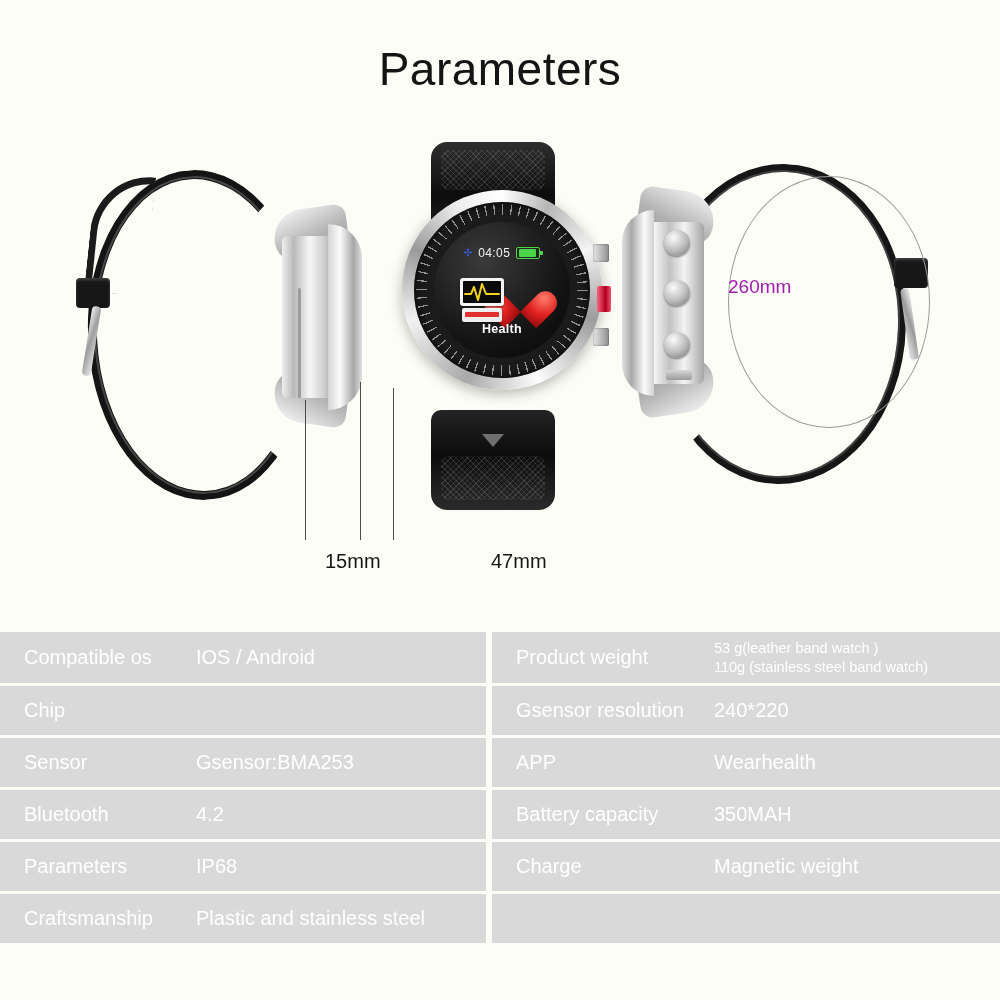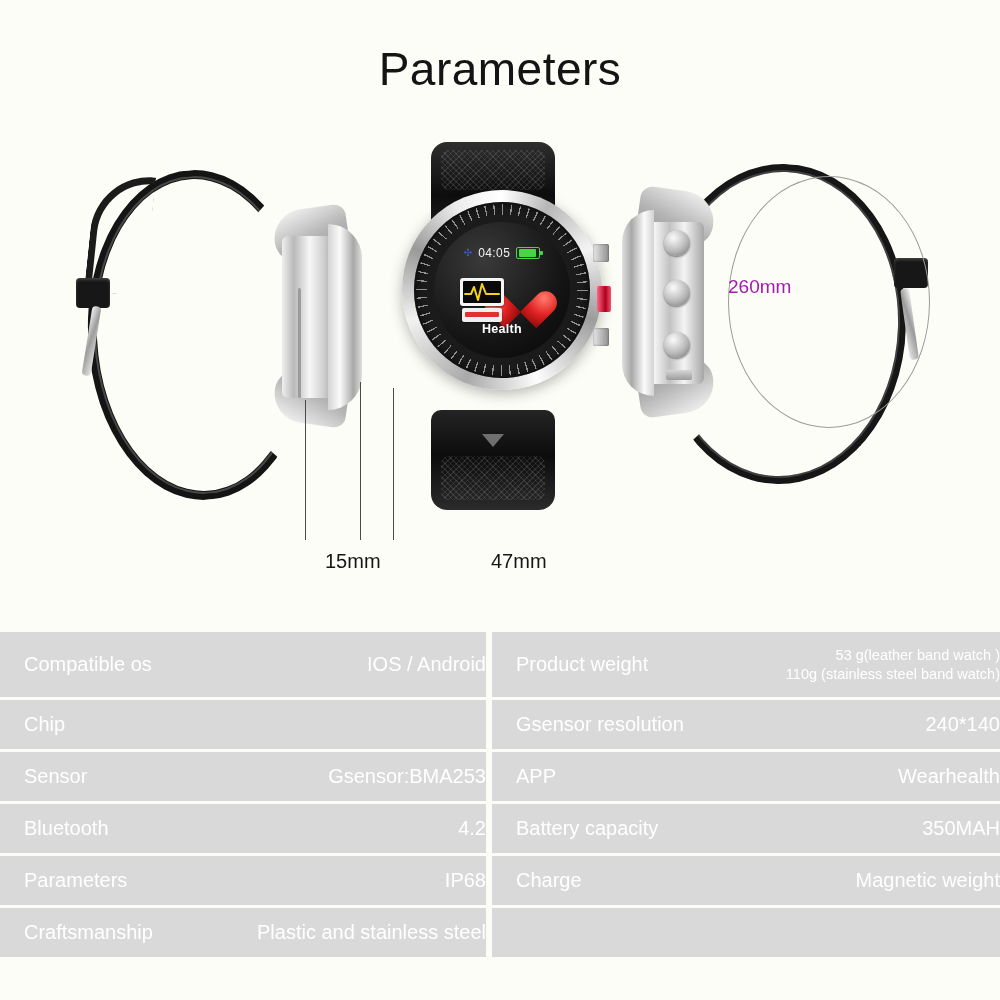--- a/index.html
+++ b/index.html
@@ -267,31 +267,30 @@
 
   
   .specTable{position:absolute;left:0;top:632px;width:1000px;height:312px;}
   .tHalf{position:absolute;top:0;width:486px;height:312px;}
   .tLeft{left:0;}
   .tRight{left:492px;width:508px;}
   .tRow{
     position:relative;width:100%;height:49px;margin-bottom:3px;
     background:#d9d9d9;display:flex;align-items:center;
   }
-  .tRow.tall{height:65px;}
+  .tRow.tall{height:51px;}
   .tKey{
     color:#ffffff;font-size:20px;padding-left:24px;
     width:196px;box-sizing:border-box;flex:0 0 auto;
     white-space:nowrap;
   }
   .tRight .tKey{width:222px;}
   .tVal{
     color:#ffffff;font-size:20px;flex:1 1 auto;white-space:pre-line;
     line-height:1.18;
-    text-align:right;
   }
   .tVal.small{font-size:14.5px;line-height:1.28;}
   .tRow.blank .tKey,.tRow.blank .tVal{visibility:hidden;}
 </style>
 </head>
 <body>
 
 <div class="page">
 
   <div class="title">Parameters</div>
@@ -413,21 +412,21 @@
     </div>
 
     <div class="tHalf tRight">
       <div class="tRow tall">
         <div class="tKey">Product weight</div>
         <div class="tVal small">53 g(leather band watch )
 110g (stainless steel band watch)</div>
       </div>
       <div class="tRow">
         <div class="tKey">Gsensor resolution</div>
-        <div class="tVal">240*140</div>
+        <div class="tVal">240*220</div>
       </div>
       <div class="tRow">
         <div class="tKey">APP</div>
         <div class="tVal">Wearhealth</div>
       </div>
       <div class="tRow">
         <div class="tKey">Battery capacity</div>
         <div class="tVal">350MAH</div>
       </div>
       <div class="tRow">

